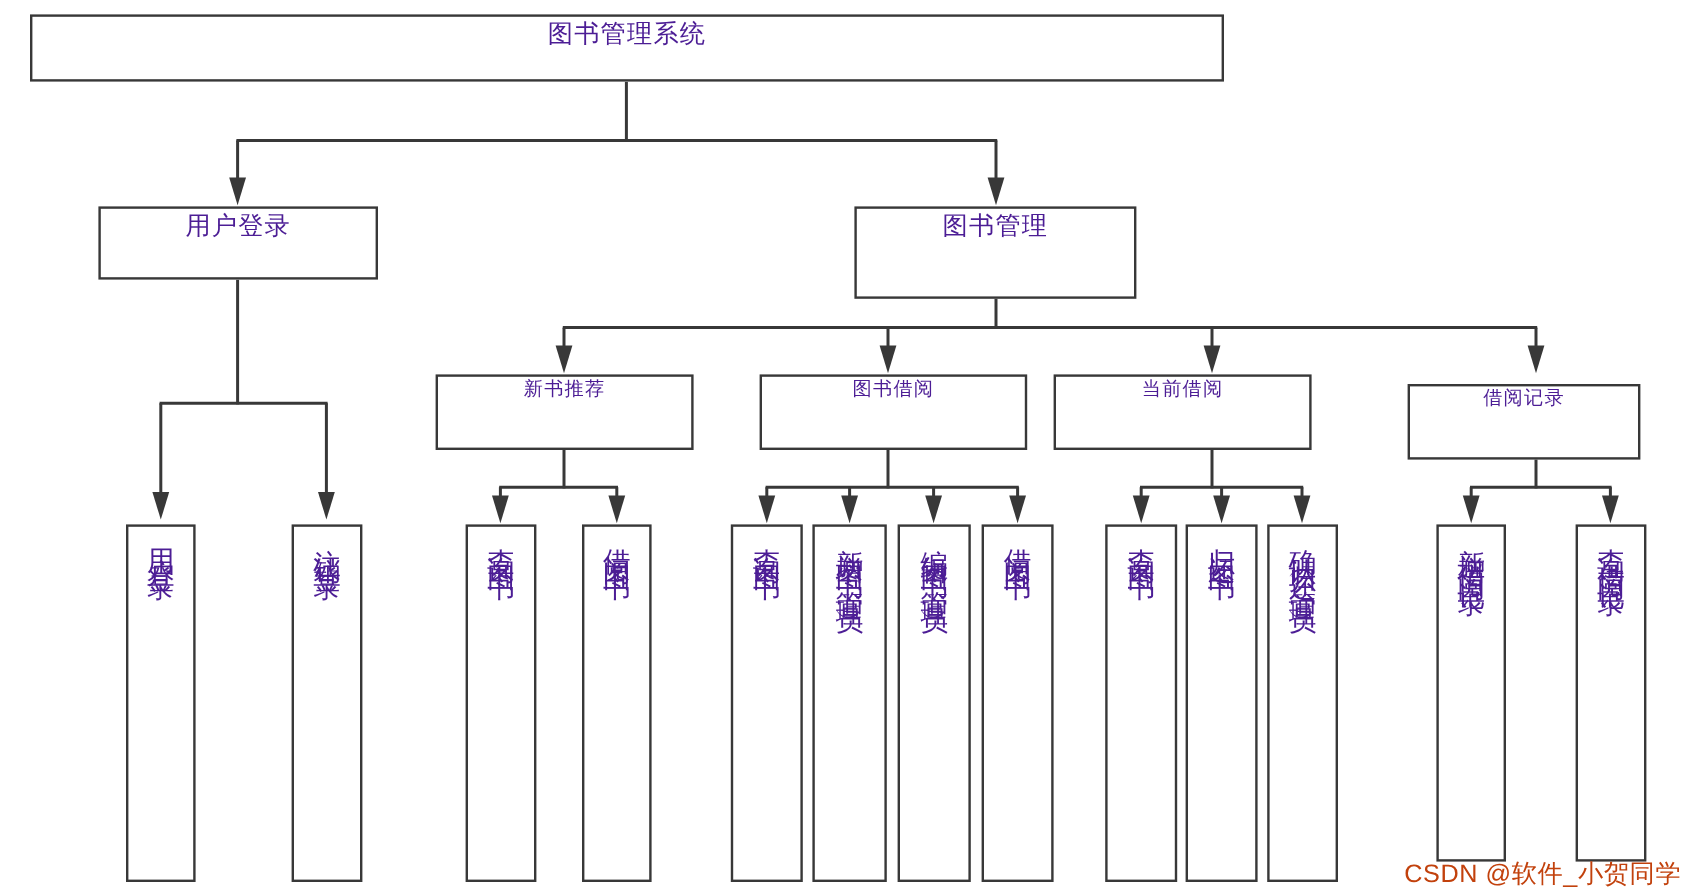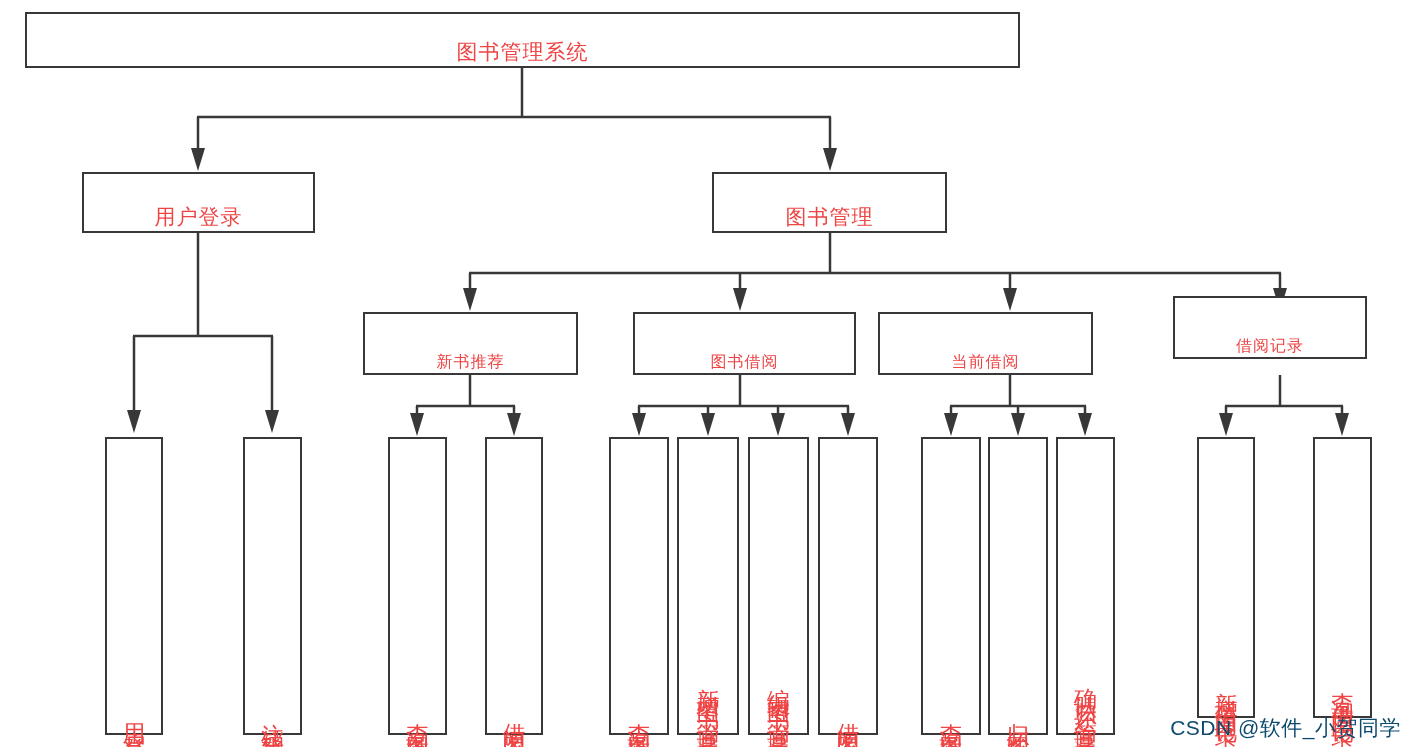--- a/index.html
+++ b/index.html
@@ -16,43 +16,43 @@
     left: 0; top: 0;
     width: 1405px; height: 747px;
     z-index: 0;
   }
   .node {
     position: absolute;
     box-sizing: border-box;
     background: #ffffff;
     border: 2px solid #383838;
     display: flex;
-    align-items: flex-end;
+    align-items: flex-start;
     justify-content: center;
-    color: #ef4444;
+    color: #4c1d95;
     z-index: 1;
     text-align: center;
   }
   .node.root  { font-size: 21px; letter-spacing: 1px; }
   .node.lvl2  { font-size: 21px; letter-spacing: 1px; }
   .node.lvl3  { font-size: 16px; letter-spacing: 1px; }
   .node.leaf span {
     writing-mode: vertical-rl;
     text-orientation: mixed;
     font-size: 23px;
     letter-spacing: 7px;
     line-height: 1;
   }
   .watermark {
     position: absolute;
     right: 4px;
     top: 714px;
     z-index: 2;
     font-size: 21px;
-    color: #0c4a6e;
+    color: #c2410c;
     letter-spacing: 0.5px;
     white-space: nowrap;
   }
 </style>
 </head>
 <body>
 
 <div class="stage">
 
   <svg class="connectors" viewBox="0 0 1405 747" stroke="#383838" stroke-width="2.5" fill="#383838">
@@ -117,34 +117,34 @@
     <polygon points="1335,413 1349,413 1342,436" stroke="none"></polygon>
   </svg>
 
   <div class="node root" style="left:25px; top:12px; width:995px; height:56px;">
     <span>图书管理系统</span>
   </div>
 
   <div class="node lvl2" style="left:82px; top:172px; width:233px; height:61px;">
     <span>用户登录</span>
   </div>
-  <div class="node lvl2" style="left:712px; top:172px; width:235px; height:61px;">
+  <div class="node lvl2" style="left:712px; top:172px; width:235px; height:77px;">
     <span>图书管理</span>
   </div>
 
   <div class="node lvl3" style="left:363px; top:312px; width:215px; height:63px;">
     <span>新书推荐</span>
   </div>
   <div class="node lvl3" style="left:633px; top:312px; width:223px; height:63px;">
     <span>图书借阅</span>
   </div>
   <div class="node lvl3" style="left:878px; top:312px; width:215px; height:63px;">
     <span>当前借阅</span>
   </div>
-  <div class="node lvl3" style="left:1173px; top:296px; width:194px; height:63px;">
+  <div class="node lvl3" style="left:1173px; top:320px; width:194px; height:63px;">
     <span>借阅记录</span>
   </div>
 
   <div class="node leaf" style="left:105px; top:437px; width:58px; height:298px;">
     <span>用户登录</span>
   </div>
   <div class="node leaf" style="left:243px; top:437px; width:59px; height:298px;">
     <span>注销登录</span>
   </div>
 

